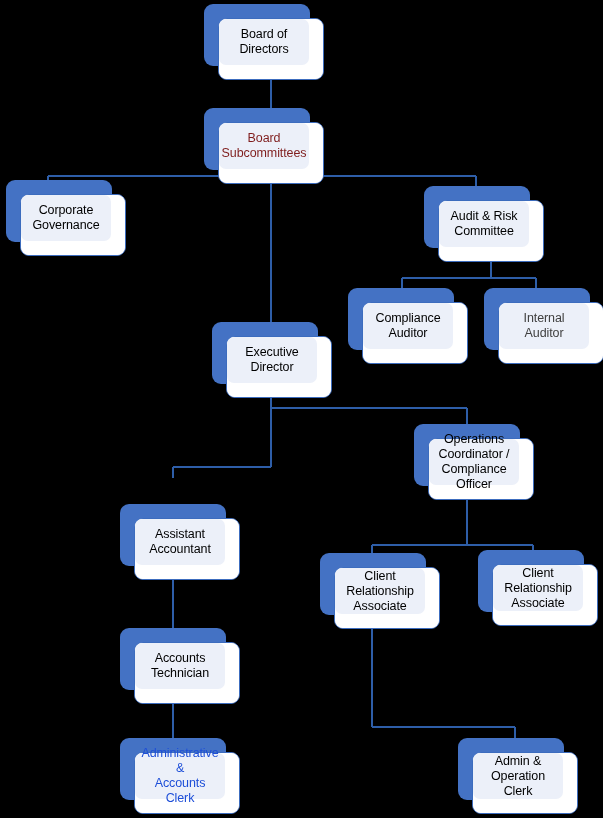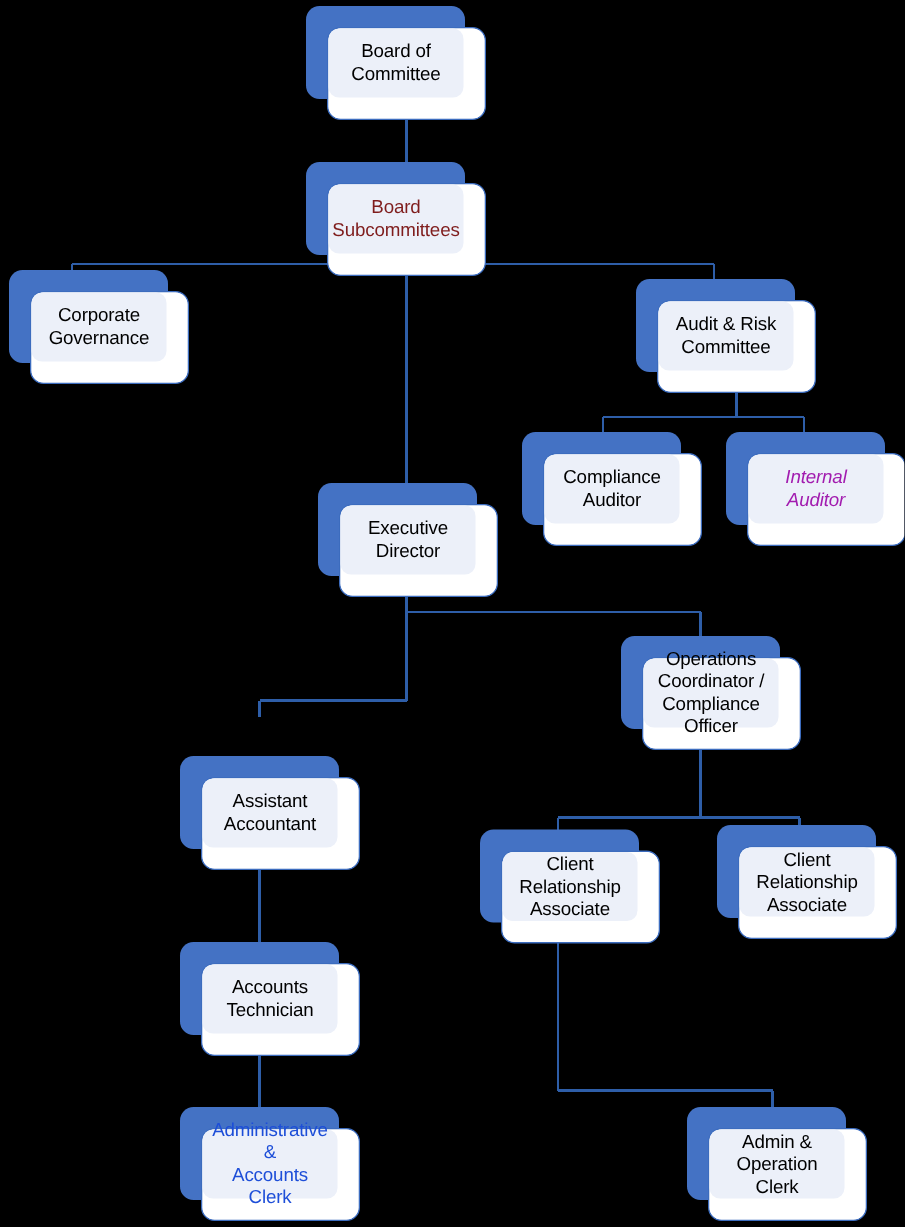--- a/index.html
+++ b/index.html
@@ -122,21 +122,21 @@
         <path d="M 515 727 L 515 738"></path>
       </g>
   </svg>
 
   <div id="node-layer">
       <div class="node" style="left: 204px; top: 4px; width: 106px; height: 62px;">
         <div class="shadow" style="background: rgb(68, 114, 196);"></div>
         <div class="face" style="border-color: rgb(60, 108, 190);">
           <div class="inner" style="background: rgb(236, 240, 249);">
             <div class="label" style="color: rgb(0, 0, 0);">Board of
-Committee</div>
+Directors</div>
           </div>
         </div>
       </div>
       <div class="node" style="left: 204px; top: 108px; width: 106px; height: 62px;">
         <div class="shadow" style="background: rgb(68, 114, 196);"></div>
         <div class="face" style="border-color: rgb(60, 108, 190);">
           <div class="inner" style="background: rgb(236, 240, 249);">
             <div class="label" style="color: #7f1d1d;">Board
 Subcommittees</div>
           </div>
@@ -166,21 +166,21 @@
           <div class="inner" style="background: rgb(236, 240, 249);">
             <div class="label" style="color: rgb(0, 0, 0);">Compliance
 Auditor</div>
           </div>
         </div>
       </div>
       <div class="node" style="left: 484px; top: 288px; width: 106px; height: 62px;">
         <div class="shadow" style="background: rgb(68, 114, 196);"></div>
         <div class="face" style="border-color: rgb(60, 108, 190);">
           <div class="inner" style="background: rgb(236, 240, 249);">
-            <div class="label" style="color: #a21caf; font-style: italic;">Internal Auditor</div>
+            <div class="label" style="color: #404040;">Internal Auditor</div>
           </div>
         </div>
       </div>
       <div class="node" style="left: 212px; top: 322px; width: 106px; height: 62px;">
         <div class="shadow" style="background: rgb(68, 114, 196);"></div>
         <div class="face" style="border-color: rgb(60, 108, 190);">
           <div class="inner" style="background: rgb(236, 240, 249);">
             <div class="label" style="color: rgb(0, 0, 0);">Executive
 Director</div>
           </div>

